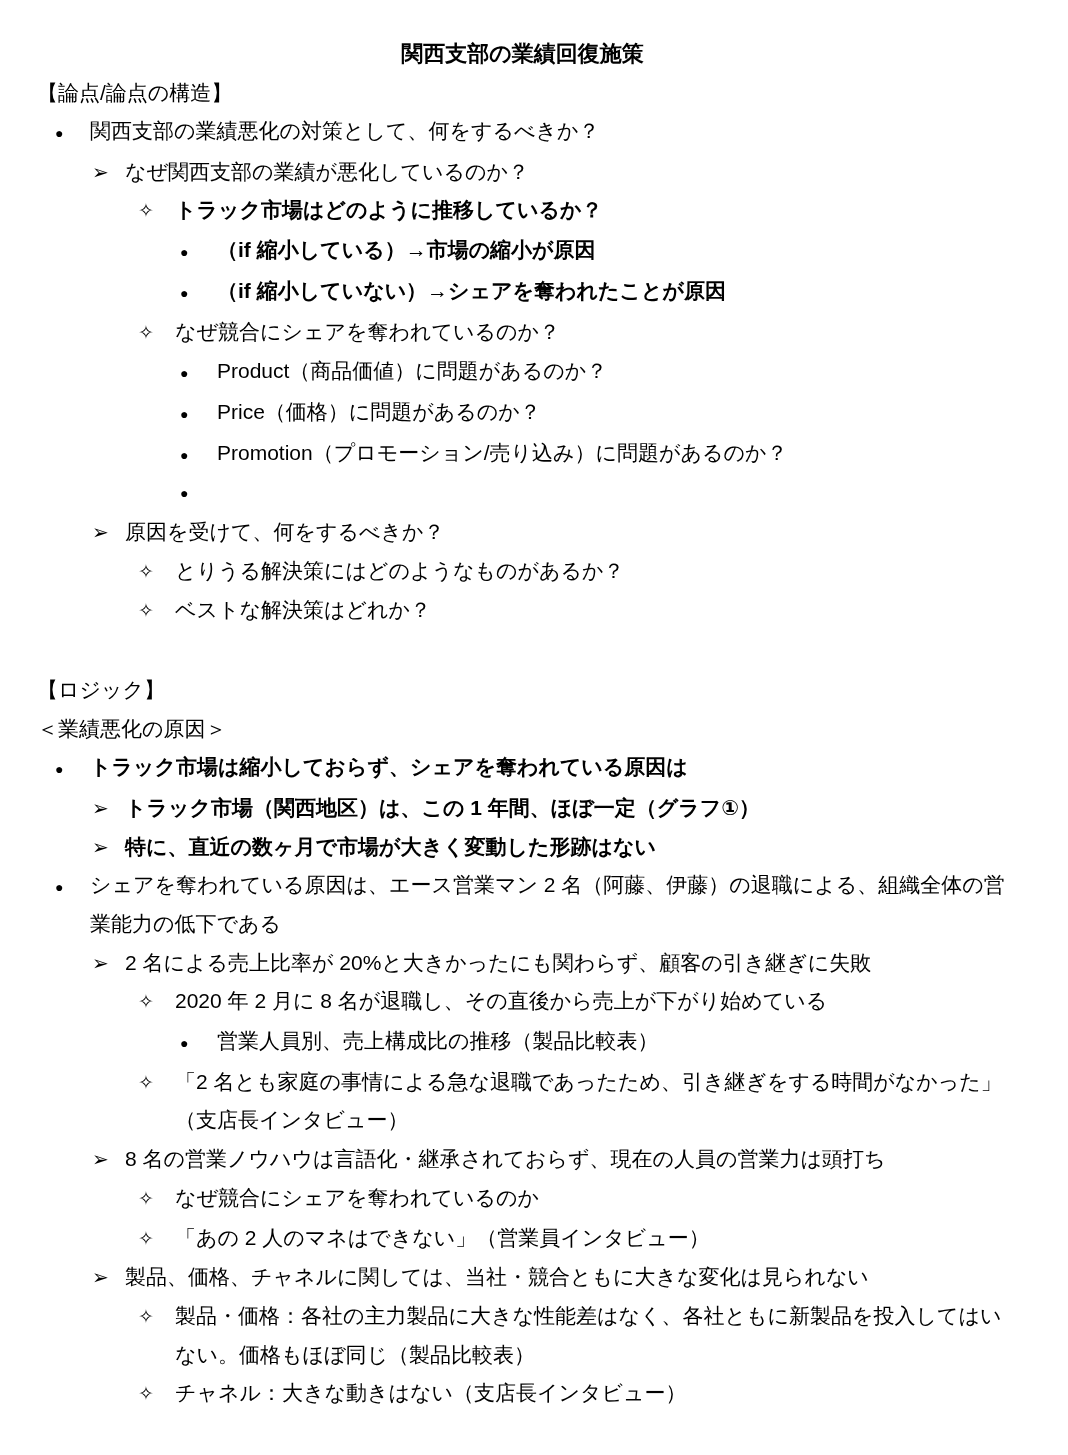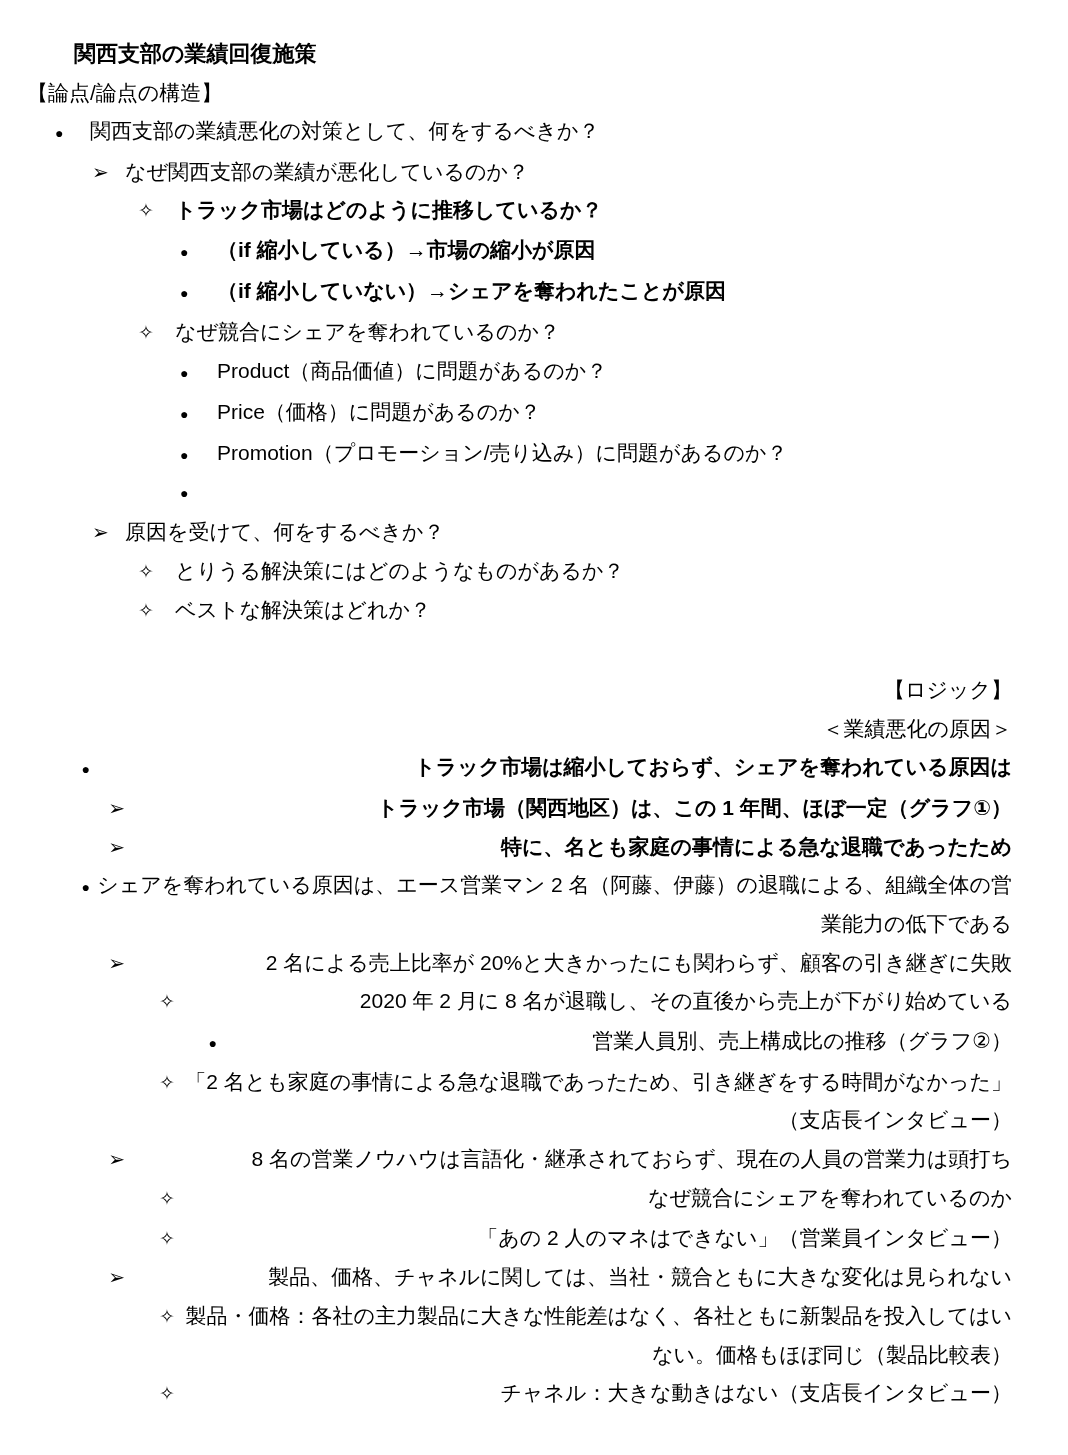--- a/index.html
+++ b/index.html
@@ -17,48 +17,49 @@
   .doc {
     box-sizing: border-box;
     width: 1068px;
     height: 1455px;
     padding: 34px 56px 0 0;
   }
   .title {
     font-size: 22px;
     font-weight: 700;
     line-height: 39px;
-    padding-left: 74px; 
+    text-align: center;
+    padding-left: 33px; 
   }
   .heading, .subheading {
     font-size: 21px;
     font-weight: 400;
     line-height: 39px;
-    padding-left: 27px;
+    padding-left: 37px;
   }
   .row {
     display: flex;
     align-items: baseline;
     font-size: 21px;
     line-height: 38.7px;
   }
   .row.bold { font-weight: 700; }
   .marker {
     flex: none;
     display: inline-block;
   }
   .lvl1 { padding-left: 55px; }
   .lvl1 .marker { width: 35px; font-size: 14px; }
   .lvl2 { padding-left: 92px; }
   .lvl2 .marker { width: 33px; font-size: 20px; }
   .lvl3 { padding-left: 138px; }
   .lvl3 .marker { width: 37px; font-size: 19px; }
   .lvl4 { padding-left: 180px; }
   .lvl4 .marker { width: 37px; font-size: 14px; }
-  .section-2 { margin-top: 39px; text-align: right; }
+  .section-2 { margin-top: 39px; }
   .text { flex: 1 1 auto; }
 </style>
 </head>
 <body>
 
 <div class="doc">
   <div class="title">関西支部の業績回復施策</div>
   <div id="content">
       <div class="section section-1">
         <div class="heading">【論点/論点の構造】</div>
@@ -120,37 +121,37 @@
         <div class="row lvl1 bold">
           <span class="marker">●</span>
           <span class="text">トラック市場は縮小しておらず、シェアを奪われている原因は</span>
         </div>
         <div class="row lvl2 bold">
           <span class="marker">➢</span>
           <span class="text">トラック市場（関西地区）は、この 1 年間、ほぼ一定（グラフ①）</span>
         </div>
         <div class="row lvl2 bold">
           <span class="marker">➢</span>
-          <span class="text">特に、名とも家庭の事情による急な退職であったため</span>
+          <span class="text">特に、直近の数ヶ月で市場が大きく変動した形跡はない</span>
         </div>
         <div class="row lvl1">
           <span class="marker">●</span>
           <span class="text">シェアを奪われている原因は、エース営業マン 2 名（阿藤、伊藤）の退職による、組織全体の営業能力の低下である</span>
         </div>
         <div class="row lvl2">
           <span class="marker">➢</span>
           <span class="text">2 名による売上比率が 20%と大きかったにも関わらず、顧客の引き継ぎに失敗</span>
         </div>
         <div class="row lvl3">
           <span class="marker">✧</span>
           <span class="text">2020 年 2 月に 8 名が退職し、その直後から売上が下がり始めている</span>
         </div>
         <div class="row lvl4">
           <span class="marker">●</span>
-          <span class="text">営業人員別、売上構成比の推移（グラフ②）</span>
+          <span class="text">営業人員別、売上構成比の推移（製品比較表）</span>
         </div>
         <div class="row lvl3">
           <span class="marker">✧</span>
           <span class="text">「2 名とも家庭の事情による急な退職であったため、引き継ぎをする時間がなかった」（支店長インタビュー）</span>
         </div>
         <div class="row lvl2">
           <span class="marker">➢</span>
           <span class="text">8 名の営業ノウハウは言語化・継承されておらず、現在の人員の営業力は頭打ち</span>
         </div>
         <div class="row lvl3">

